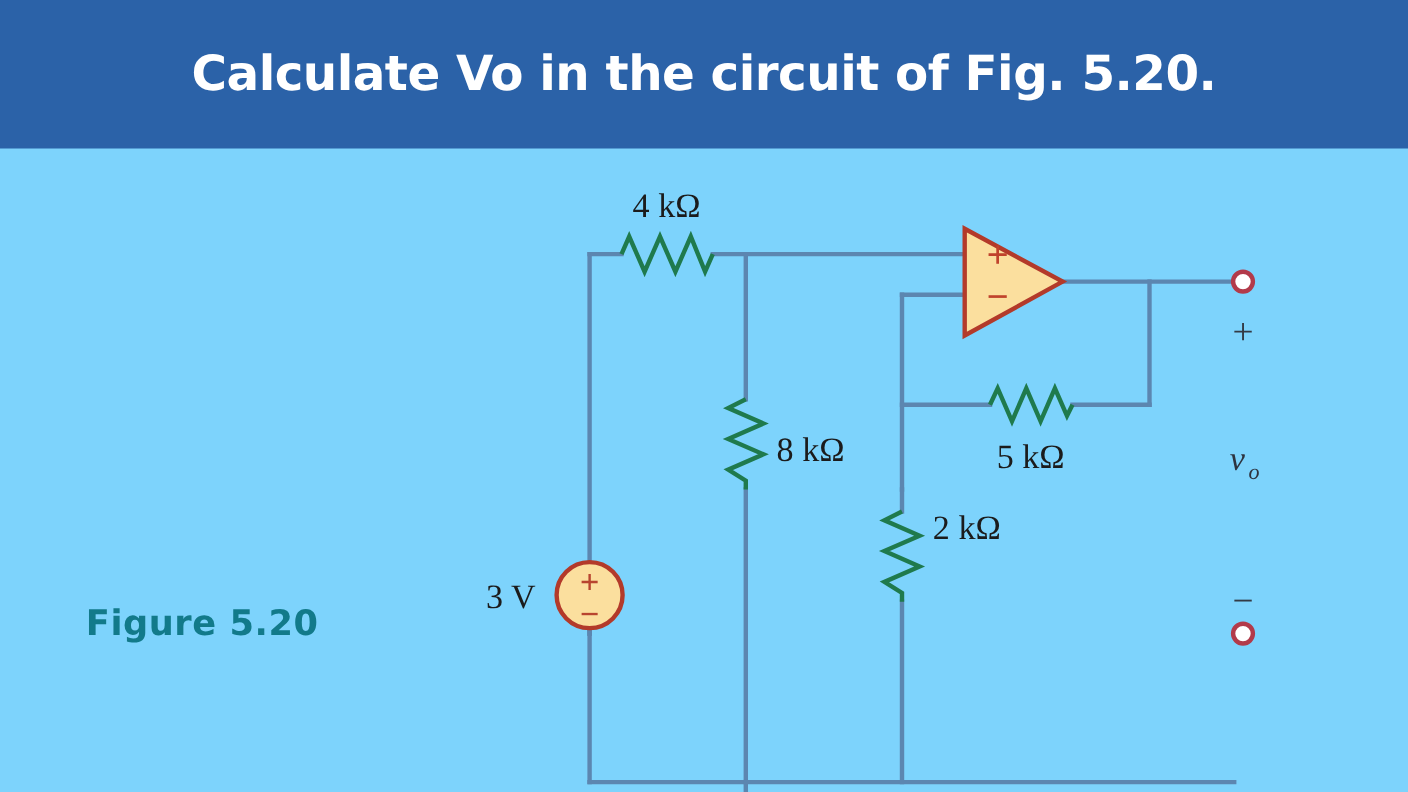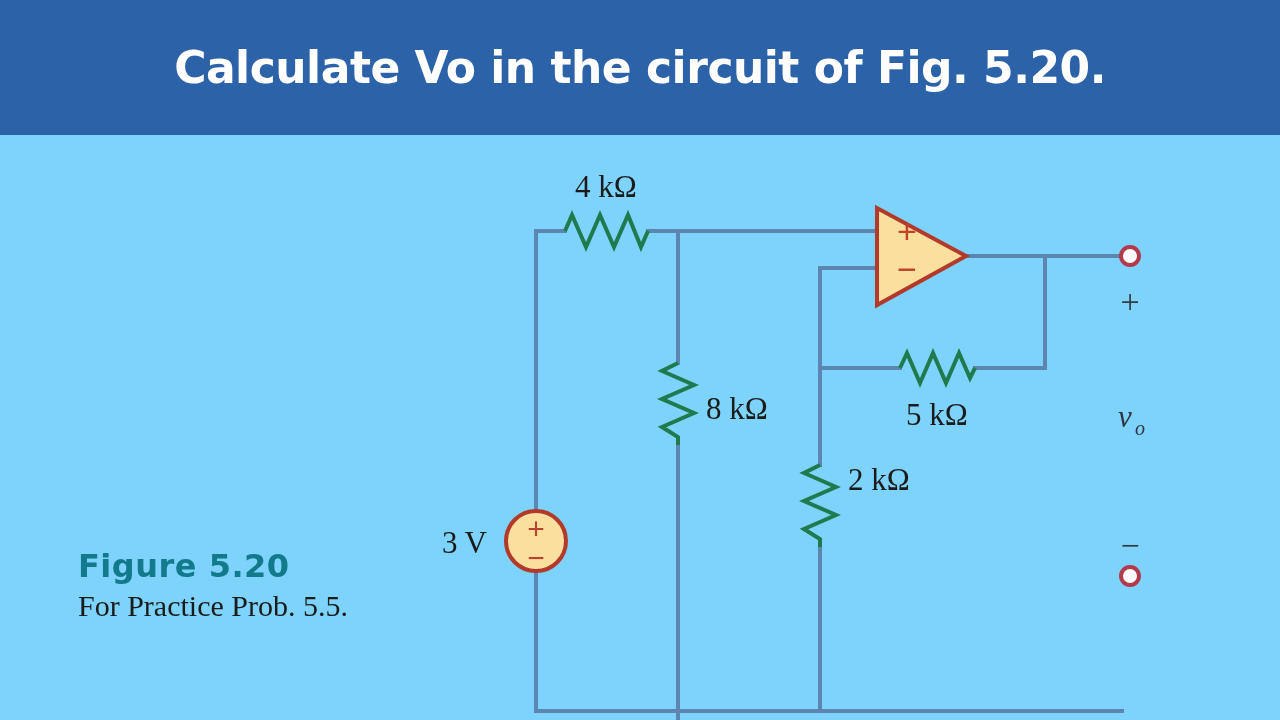--- a/index.html
+++ b/index.html
@@ -103,21 +103,20 @@
 <body>
 
 <div id="screen">
 
   <div id="header-banner">
     <div id="header-title">Calculate Vo in the circuit of Fig. 5.20.</div>
   </div>
 
   <div id="figure-caption">
     <div id="figure-number">Figure 5.20</div>
-    <div id="figure-subtitle">For Practice Prob. 5.5.</div>
   </div>
 
   <svg id="circuit-svg" viewBox="0 0 1280 585">
 
     <g fill="none" stroke="#5c86b0" stroke-width="4" stroke-linecap="square">
 
       <path d="M 536 96 L 536 376"></path>
 
       <path d="M 536 437 L 536 441"></path>
       <path d="M 536 437 L 536 441"></path>

